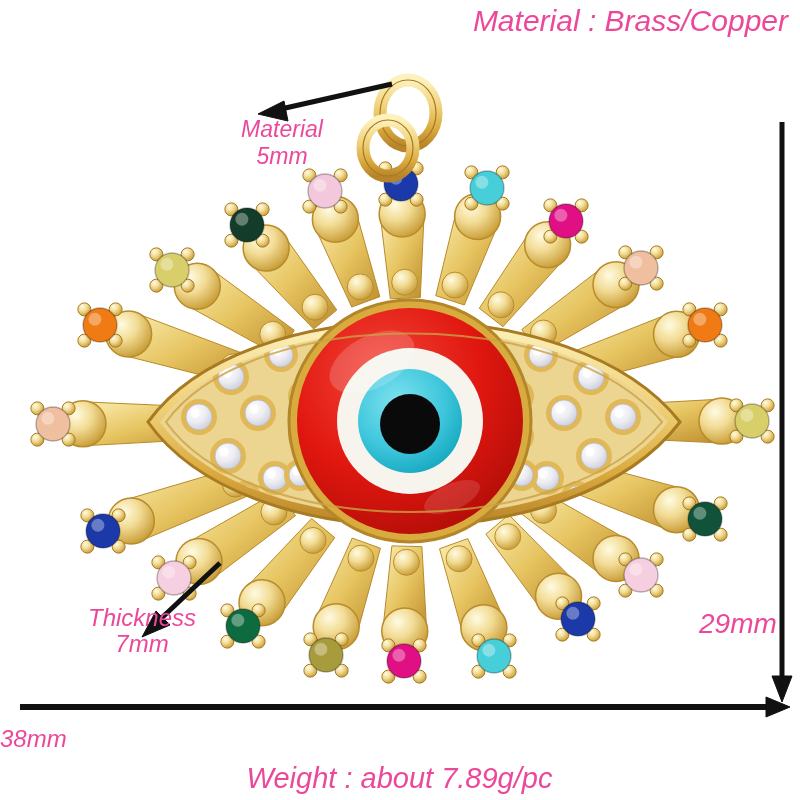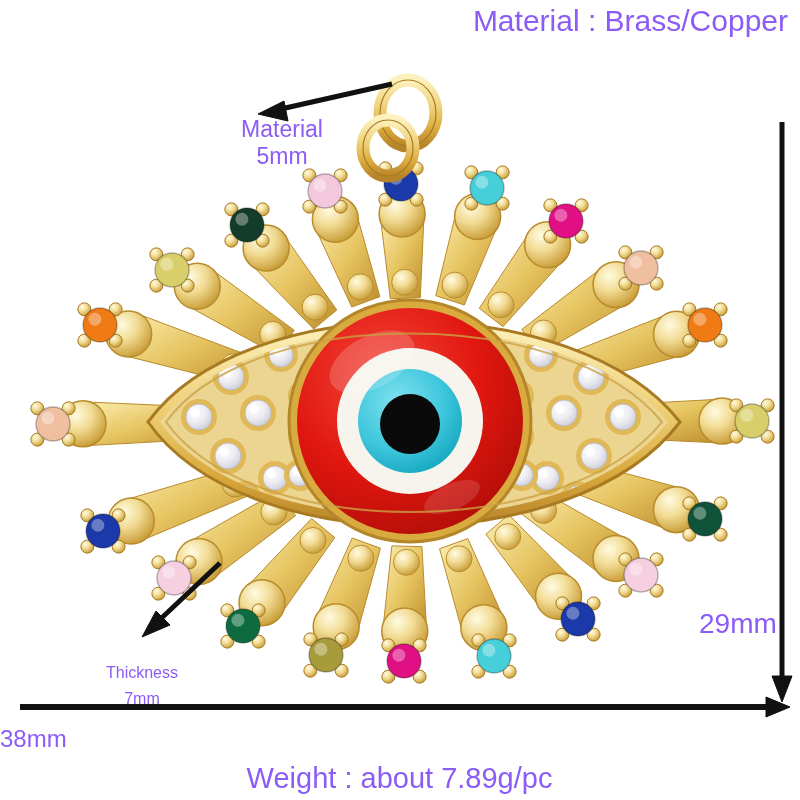--- a/index.html
+++ b/index.html
@@ -1,22 +1,22 @@
 <!DOCTYPE html>
 <html><head>
 <meta charset="utf-8">
 <style>
   html,body{margin:0;padding:0;background:#ffffff;}
   body{width:800px;height:800px;position:relative;overflow:hidden;
        font-family:"Liberation Sans", sans-serif;color:#1c1c1c;}
   .stage{position:absolute;inset:0;}
-  .txt{position:absolute;white-space:pre;color:#8b5cf6;}
+  .txt{position:absolute;white-space:pre;color:#ec4899;font-style:italic;}
   #material-label{right:12px;top:4px;font-size:30px;}
   #diameter-label{left:222px;top:116px;font-size:23px;line-height:27px;text-align:center;width:120px;}
-  #thickness-label{left:78px;top:660px;font-size:16px;line-height:26px;text-align:center;width:128px;}
+  #thickness-label{left:78px;top:605px;font-size:24px;line-height:26px;text-align:center;width:128px;}
   #width-label{left:0;right:0;top:725px;text-align:left;font-size:24px;}
   #weight-label{left:0;right:1px;top:762px;text-align:center;font-size:29px;}
   #height-label{left:686px;top:608px;font-size:28px;margin-left:13px;}
   svg.layer{position:absolute;left:0;top:0;width:800px;height:800px;overflow:visible;}
 </style>
 </head>
 <body>
 
 <div class="stage">
 

